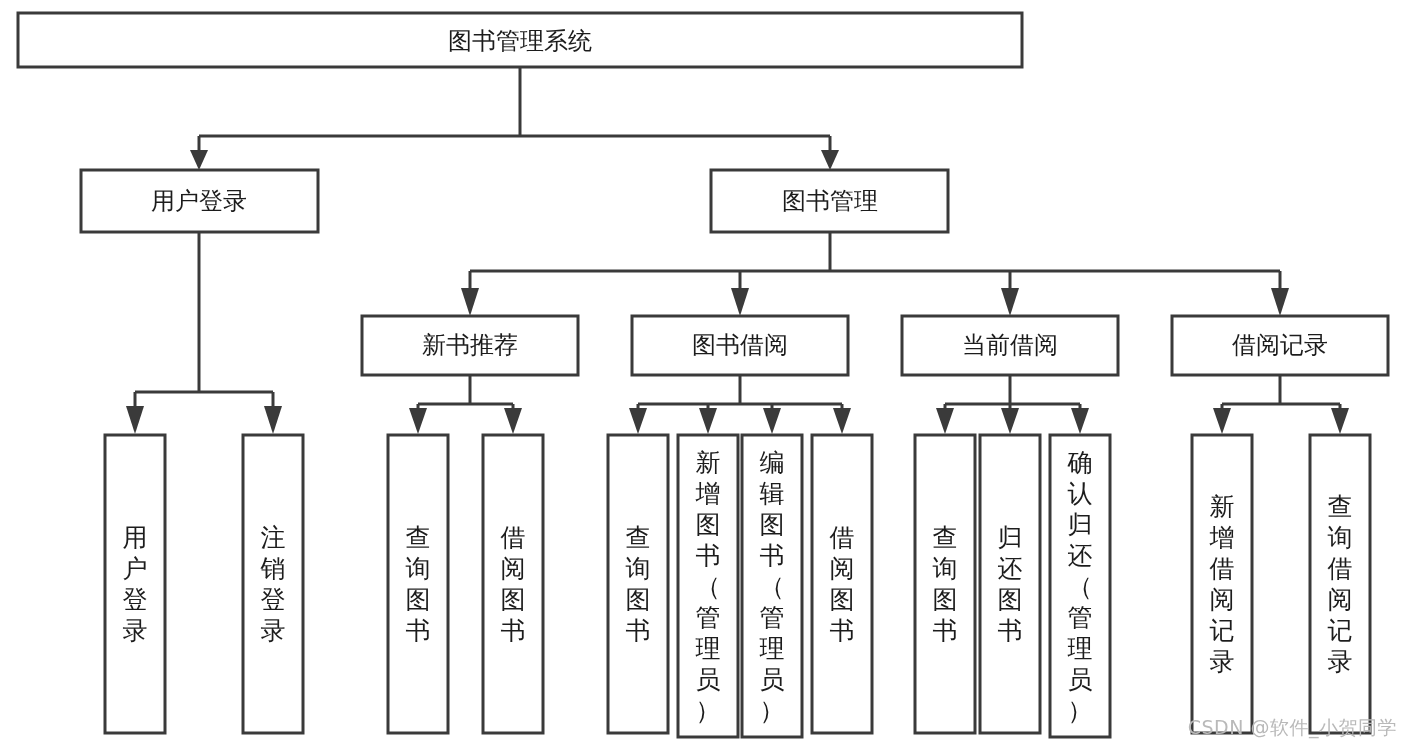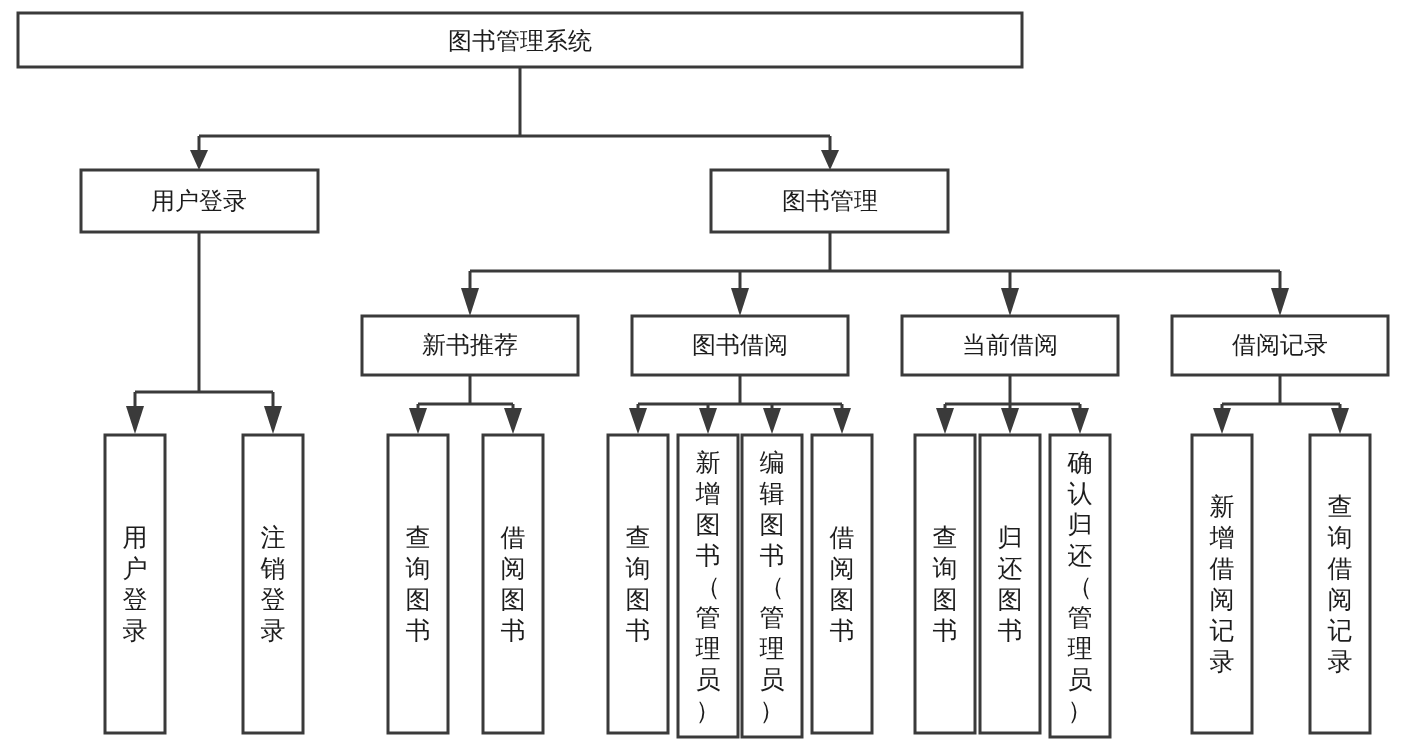--- a/index.html
+++ b/index.html
@@ -233,13 +233,14 @@
       <text class="node-label-vert" x="1222" y="584"><tspan x="1222" y="506.5" text-anchor="middle" dominant-baseline="central">新</tspan><tspan x="1222" y="537.5" text-anchor="middle" dominant-baseline="central">增</tspan><tspan x="1222" y="568.5" text-anchor="middle" dominant-baseline="central">借</tspan><tspan x="1222" y="599.5" text-anchor="middle" dominant-baseline="central">阅</tspan><tspan x="1222" y="630.5" text-anchor="middle" dominant-baseline="central">记</tspan><tspan x="1222" y="661.5" text-anchor="middle" dominant-baseline="central">录</tspan></text>
     </g>
 
     <g>
       <rect class="node-rect" x="1310" y="435" width="60" height="298"></rect>
       <text class="node-label-vert" x="1340" y="584"><tspan x="1340" y="506.5" text-anchor="middle" dominant-baseline="central">查</tspan><tspan x="1340" y="537.5" text-anchor="middle" dominant-baseline="central">询</tspan><tspan x="1340" y="568.5" text-anchor="middle" dominant-baseline="central">借</tspan><tspan x="1340" y="599.5" text-anchor="middle" dominant-baseline="central">阅</tspan><tspan x="1340" y="630.5" text-anchor="middle" dominant-baseline="central">记</tspan><tspan x="1340" y="661.5" text-anchor="middle" dominant-baseline="central">录</tspan></text>
     </g>
 
   </svg>
 
+  <div class="watermark">CSDN @软件_小贺同学</div>
 </div>
 
 </body></html>

